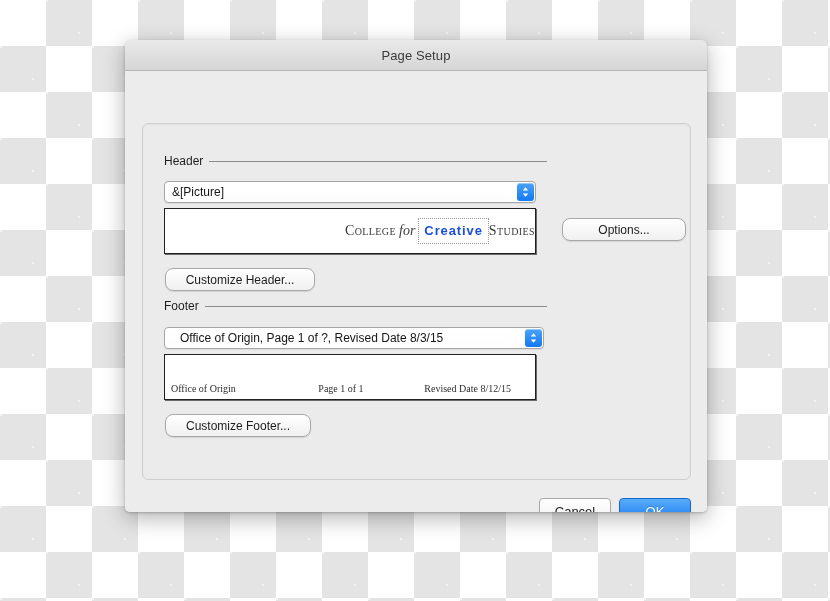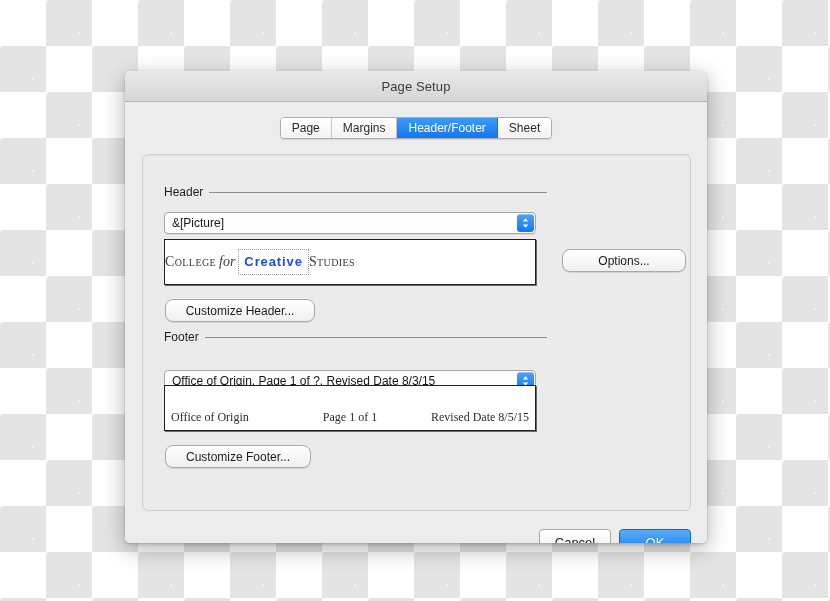--- a/index.html
+++ b/index.html
@@ -31,21 +31,20 @@
   #dialog {
     position: absolute;
     left: 125px;
     top: 40px;
     width: 582px;
     height: 472px;
     border-radius: 6px 6px 5px 5px;
     background: #ececec;
     box-shadow: 0 6px 22px rgba(0,0,0,0.30), 0 1px 3px rgba(0,0,0,0.22);
     overflow: hidden;
-    margin-top: 31px;
   }
   .titlebar {
     height: 30px;
     background: linear-gradient(to bottom, #e9e9e9 0%, #d6d6d6 100%);
     border-bottom: 1px solid #b4b4b4;
     display: flex;
     align-items: center;
     justify-content: center;
   }
   .titlebar-text {
@@ -166,21 +165,21 @@
     position: absolute;
     background: #ffffff;
     border: 1px solid #202020;
     box-shadow: 1px 1px 0 rgba(0,0,0,0.55);
   }
   .hdr-preview {
     width: 370px;
     height: 44px;
     display: flex;
     align-items: center;
-    justify-content: flex-start;
+    justify-content: flex-end;
   }
   .logo {
     display: flex;
     align-items: baseline;
     white-space: nowrap;
     color: #3a3a3a;
   }
   .logo .sc {
     font-family: "Liberation Serif", serif;
     font-size: 14px;
@@ -208,24 +207,24 @@
   .ftr-preview {
     width: 370px;
     height: 44px;
     display: flex;
     align-items: flex-end;
   }
   .ftr-row {
     width: 100%;
     display: flex;
     align-items: center;
-    padding: 0 6px 5px 6px;
+    padding: 0 24px 5px 6px;
     box-sizing: border-box;
     font-family: "Liberation Serif", serif;
-    font-size: 12px;
+    font-size: 10px;
     color: #2d2d2d;
   }
   .ftr-left  { flex: 1; text-align: left; }
   .ftr-mid   { flex: 1; text-align: center; }
   .ftr-right { flex: 1; text-align: right; }
 
   
   .btn {
     position: absolute;
     height: 21px;
@@ -260,28 +259,20 @@
 <div id="canvas">
 
   <div id="dialog">
 
     <div class="titlebar">
       <div class="titlebar-text">Page Setup</div>
     </div>
 
     <div class="dialog-body">
 
-      <div class="tabbar">
-        <div class="tabs">
-          <div class="tab">Page</div>
-          <div class="tab">Margins</div>
-          <div class="tab active">Header/Footer</div>
-          <div class="tab">Sheet</div>
-        </div>
-      </div>
 
       <div class="panel">
 
         <div class="group-label" style="left:21px; top:30px;">
           <span class="txt">Header</span>
           <span class="rule"></span>
         </div>
 
         <div class="combo" style="left:21px; top:57px;justify-content:center;">
           <div class="value">&amp;[Picture]</div>
@@ -304,35 +295,35 @@
 
         <div class="btn" style="left:22px; top:144px; width:148px;">Customize Header...</div>
 
         <div class="btn" style="left:419px; top:94px; width:122px;">Options...</div>
 
         <div class="group-label" style="left:21px; top:175px;">
           <span class="txt">Footer</span>
           <span class="rule"></span>
         </div>
 
-        <div class="combo" style="left:21px; top:215px;">
+        <div class="combo" style="left:21px; top:203px;padding-left:8px;">
           <div class="value">Office of Origin, Page 1 of ?, Revised  Date 8/3/15</div>
           <div class="combo-arrow">
             <svg width="9" height="12" viewBox="0 0 9 12" aria-hidden="true">
               <path d="M4.5 1.2 L7.2 4.4 L1.8 4.4 Z" fill="#ffffff"></path>
               <path d="M4.5 10.8 L1.8 7.6 L7.2 7.6 Z" fill="#ffffff"></path>
             </svg>
           </div>
         </div>
 
         <div class="preview ftr-preview" style="left:21px; top:230px;">
           <div class="ftr-row">
             <span class="ftr-left">Office of Origin</span>
             <span class="ftr-mid">Page 1 of 1</span>
-            <span class="ftr-right">Revised  Date 8/5/15</span>
+            <span class="ftr-right">Revised  Date 8/12/15</span>
           </div>
         </div>
 
         <div class="btn" style="left:22px; top:290px; width:144px;">Customize Footer...</div>
 
       </div>
 
       <div class="footbtn" style="left:414px; top:427px; width:70px;
            background:linear-gradient(to bottom,#ffffff 0%,#f0f0f0 100%);
            border:1px solid #a8a8a8; color:#1c1c1c;

